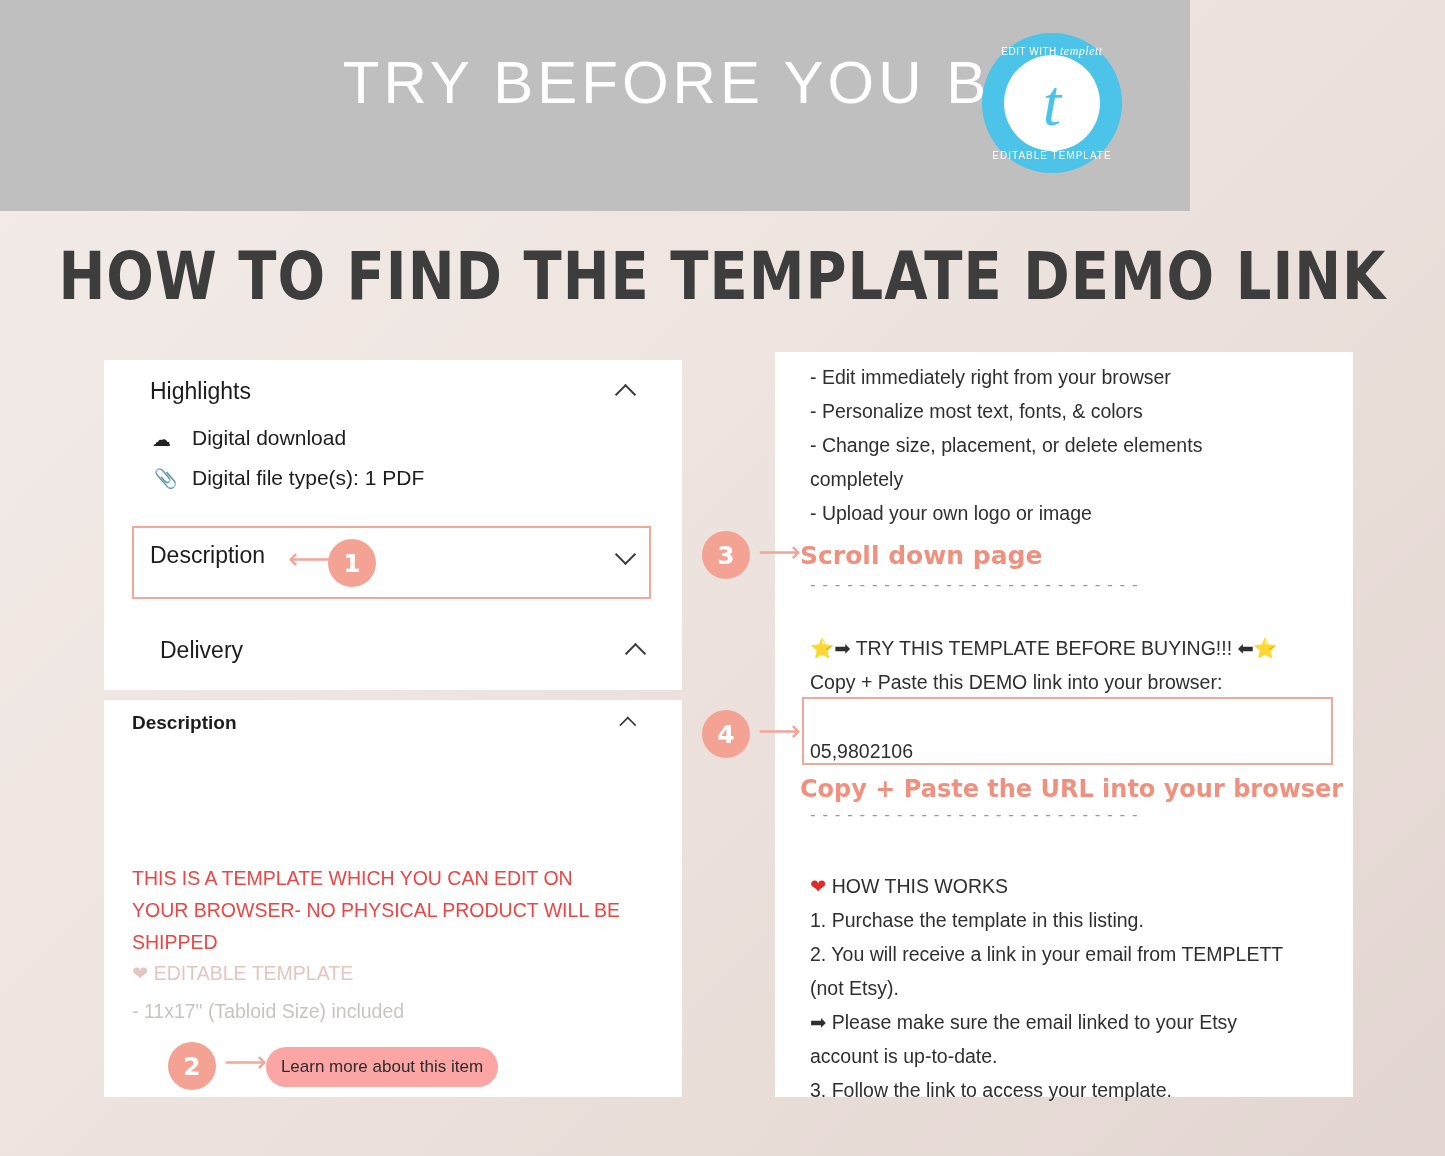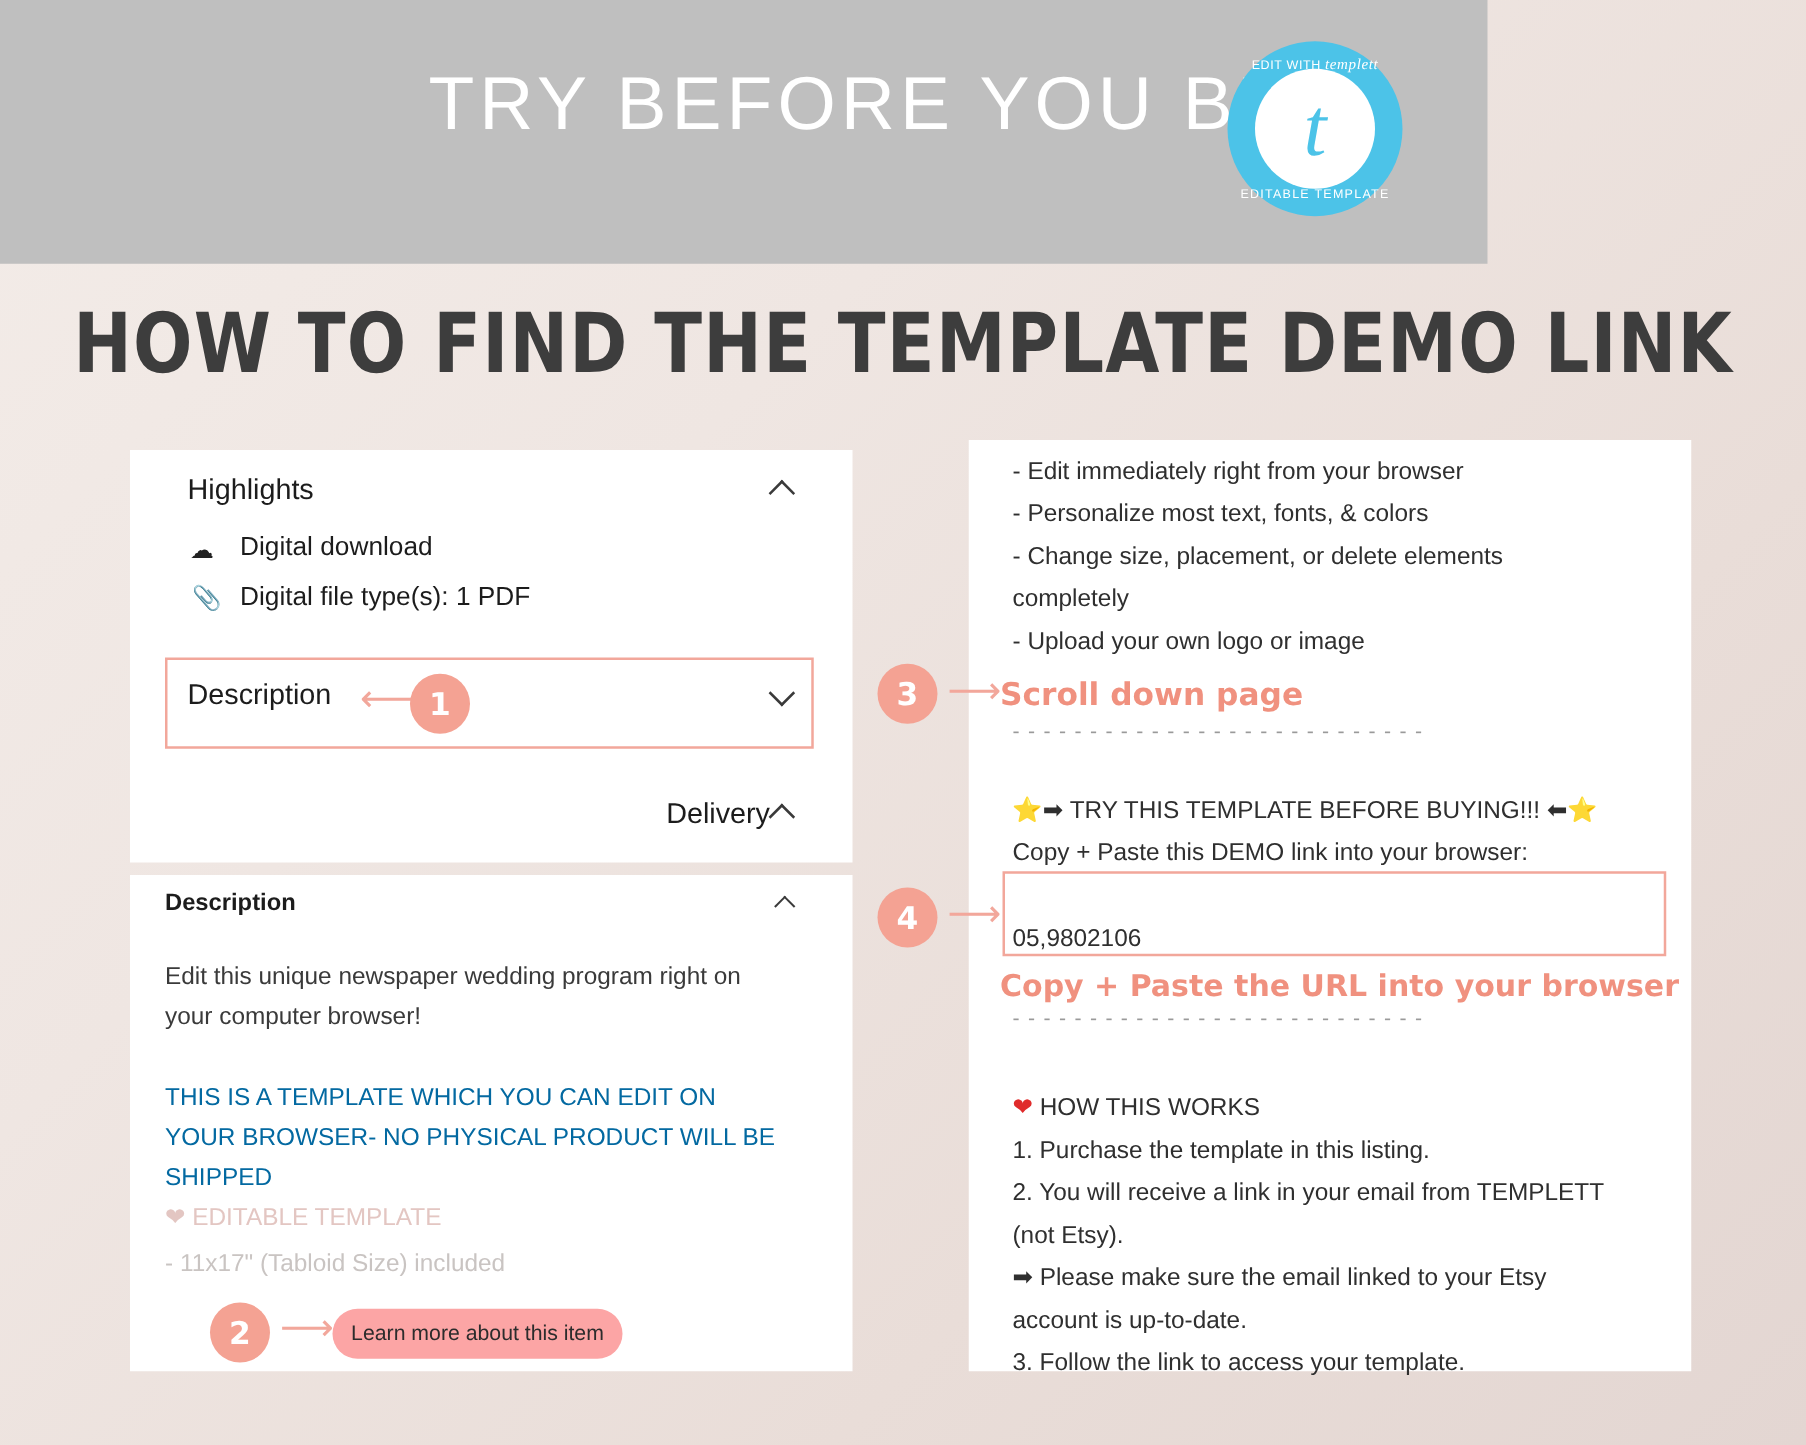--- a/index.html
+++ b/index.html
@@ -80,21 +80,21 @@
   .hl-icon{position:absolute;font-size:19px;color:#222;}
 
   .desc-box{
     position:absolute;left:132px;top:526px;width:519px;height:73px;
     border:2px solid #f2a79b;box-sizing:border-box;
   }
 
   .body-text{
     position:absolute;font-size:19.5px;color:#3a3a3a;line-height:32px;
   }
-  .body-fade1{color:#0369a1;}
+  .body-fade1{color:#ef4444;}
   .body-fade2{color:#c9c4c2;}
 
   .learn-btn{
     position:absolute;left:266px;top:1047px;width:232px;height:40px;
     background:#fca5a5;border-radius:20px;color:#2c2c2c;font-size:17px;
     display:flex;align-items:center;justify-content:center;
   }
 
   
   .r-line{position:absolute;left:810px;font-size:19.5px;color:#2f2f2f;line-height:34px;width:530px;}
@@ -161,37 +161,36 @@
   <div class="hl-item" style="left:88px;top:66px;">Digital download</div>
 
   <div class="hl-icon" style="left:50px;top:107px;">📎</div>
   <div class="hl-item" style="left:88px;top:106px;">Digital file type(s): 1 PDF</div>
 
   <div class="sec-head" style="left:46px;top:182px;width:488px;">
     <span class="row-title">Description</span>
     <span class="chev down"></span>
   </div>
 
-  <div class="sec-head" style="left:46px;top:277px;width:488px;justify-content:flex-end;">
+  <div class="sec-head" style="left:56px;top:277px;width:488px;">
     <span class="row-title">Delivery</span>
     <span class="chev"></span>
   </div>
 </div>
 
 <div class="desc-box"></div>
 <div class="arrow-left" style="left:288px;top:541px;">⟵</div>
 <div class="badge" style="left:328px;top:539px;">1</div>
 
 <div class="card" id="card-description">
   <div class="sec-head" style="left:28px;top:12px;width:508px;">
     <span style="font-size:19px;font-weight:bold;color:#1c1c1c;">Description</span>
     <span class="chev" style="transform:scale(.8);"></span>
   </div>
 
-  <div class="body-text" style="left:28px;top:65px;width:500px;">Edit this unique newspaper wedding program right on your computer browser!</div>
   <div class="body-text body-fade1" style="left:28px;top:162px;width:500px;">THIS IS A TEMPLATE WHICH YOU CAN EDIT ON YOUR BROWSER- NO PHYSICAL PRODUCT WILL BE SHIPPED</div>
 
   <div style="position:absolute;left:28px;top:262px;font-size:19.5px;color:#e3c6c2;">
     <span class="emoji">❤</span>
     <span>EDITABLE TEMPLATE</span>
   </div>
   <div class="body-text body-fade2" style="left:28px;top:295px;width:500px;">- 11x17" (Tabloid Size) included</div>
 </div>
 
 <div class="learn-btn">Learn more about this item</div>

